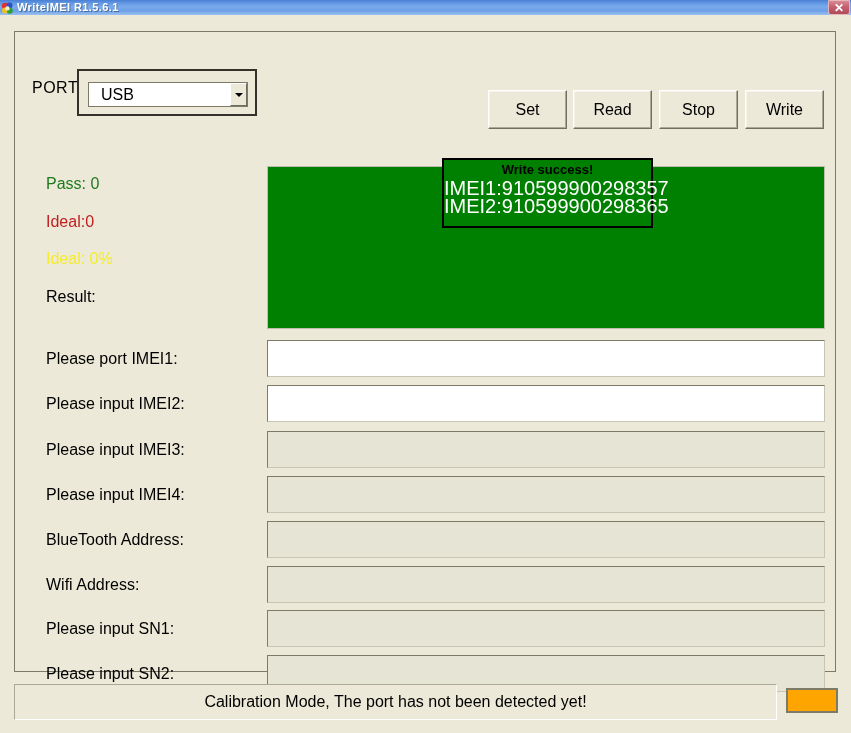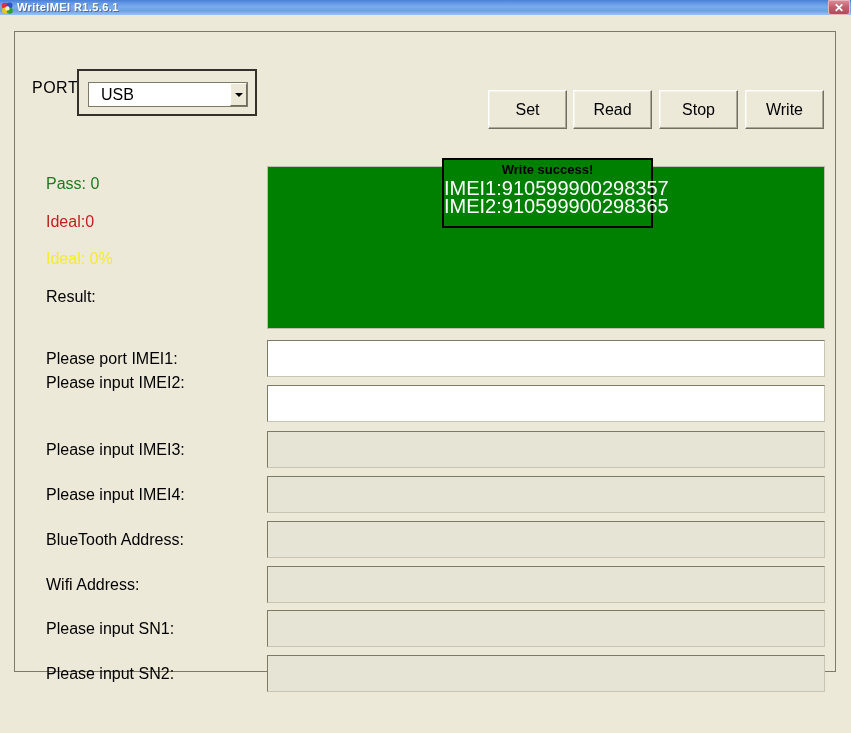--- a/index.html
+++ b/index.html
@@ -320,32 +320,36 @@
 
     <div id="msg-popup" style="background: rgb(0, 128, 0);">
       <span class="msg-title">Write success!</span>
       <span class="msg-line">IMEI1:910599900298357</span>
       <span class="msg-line">IMEI2:910599900298365</span>
     </div>
 
     <div id="fields-container">
         <span class="field-label" style="top: 318px;">Please port IMEI1:</span>
         <input type="text" class="field-input editable" value="" style="top: 308px;">
-        <span class="field-label" style="top: 342px;">Please input IMEI2:</span>
+        <span class="field-label" style="top: 363px;">Please input IMEI2:</span>
         <input type="text" class="field-input editable" value="" style="top: 353px;">
         <span class="field-label" style="top: 409px;">Please input IMEI3:</span>
         <input type="text" class="field-input disabled" disabled="disabled" value="" style="top: 399px;">
         <span class="field-label" style="top: 454px;">Please input IMEI4:</span>
         <input type="text" class="field-input disabled" disabled="disabled" value="" style="top: 444px;">
         <span class="field-label" style="top: 499px;">BlueTooth Address:</span>
         <input type="text" class="field-input disabled" disabled="disabled" value="" style="top: 489px;">
         <span class="field-label" style="top: 544px;">Wifi Address:</span>
         <input type="text" class="field-input disabled" disabled="disabled" value="" style="top: 534px;">
         <span class="field-label" style="top: 588px;">Please input SN1:</span>
         <input type="text" class="field-input disabled" disabled="disabled" value="" style="top: 578px;">
         <span class="field-label" style="top: 633px;">Please input SN2:</span>
         <input type="text" class="field-input disabled" disabled="disabled" value="" style="top: 623px;">
       </div>
 
   </div>
 
+  <div id="status-bar">
+    <div id="status-text-box">Calibration Mode, The port has not been detected yet!</div>
+    <div id="status-indicator" style="background: rgb(255, 165, 0);"></div>
+  </div>
 
 </div>
 
 </body></html>

